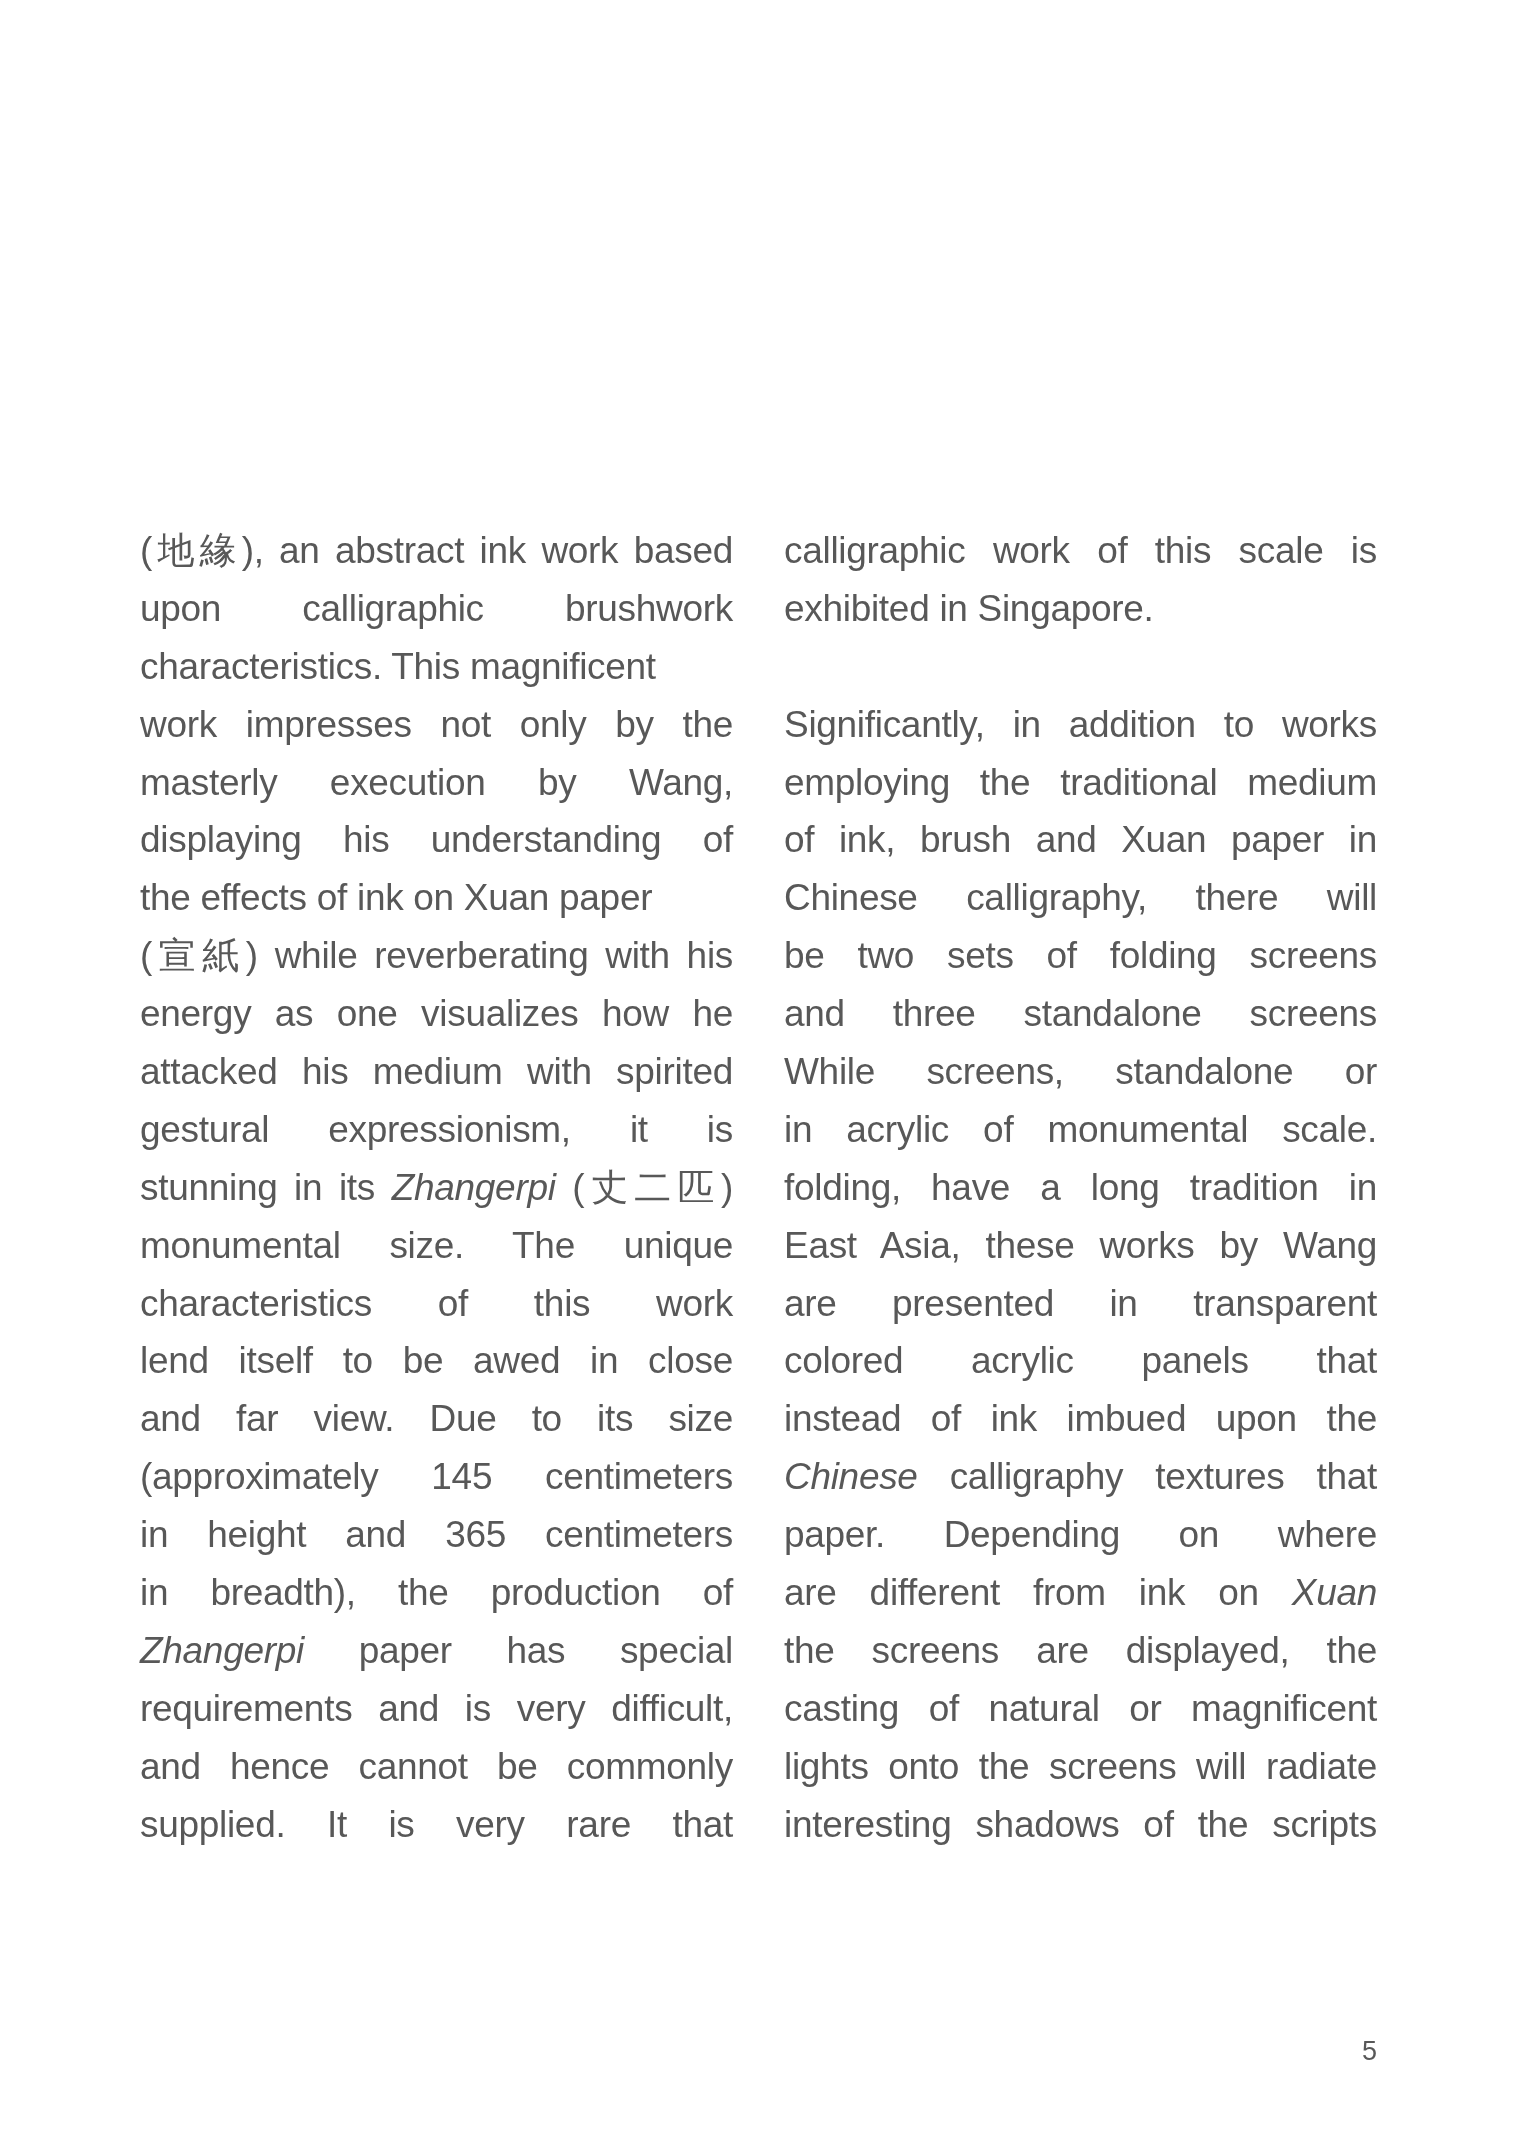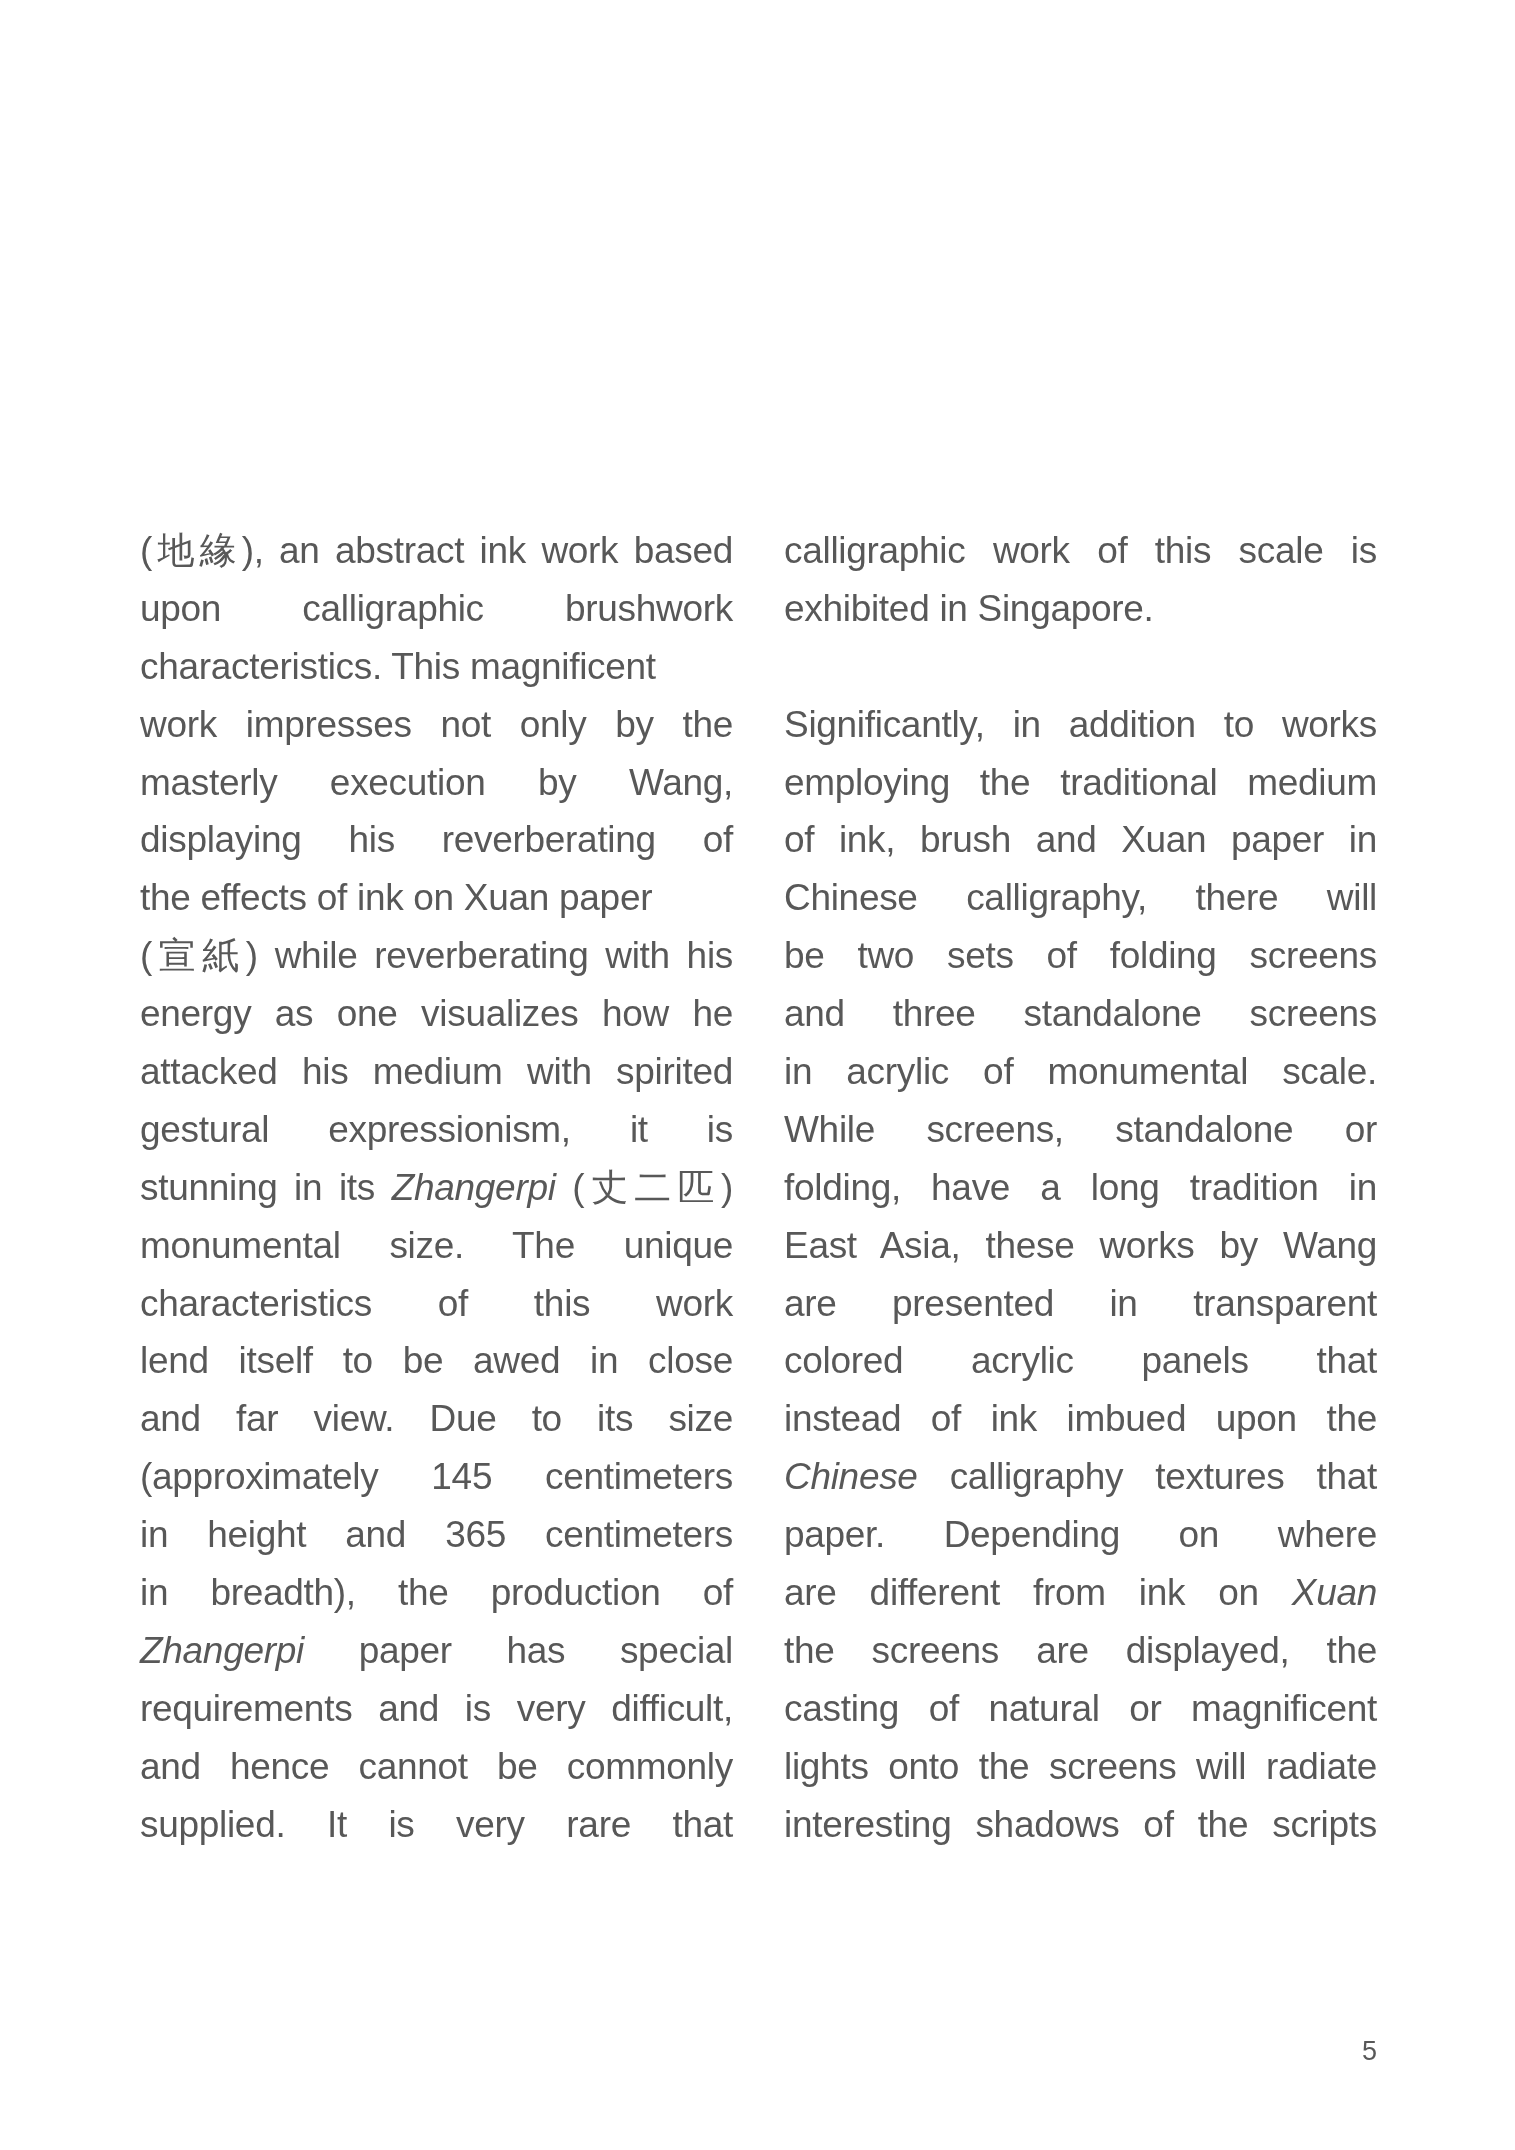--- a/index.html
+++ b/index.html
@@ -49,21 +49,21 @@
   </style>
 </head>
 <body>
 
 <div class="column col-left">
     <span class="line"><span class="seg">(地緣), an abstract ink work based</span></span>
     <span class="line"><span class="seg">upon calligraphic brushwork</span></span>
     <span class="line last"><span class="seg">characteristics. This magnificent</span></span>
     <span class="line"><span class="seg">work impresses not only by the</span></span>
     <span class="line"><span class="seg">masterly execution by Wang,</span></span>
-    <span class="line"><span class="seg">displaying his reverberating of</span></span>
+    <span class="line"><span class="seg">displaying his understanding of</span></span>
     <span class="line last"><span class="seg">the effects of ink on Xuan paper</span></span>
     <span class="line"><span class="seg">(宣紙) while reverberating with his</span></span>
     <span class="line"><span class="seg">energy as one visualizes how he</span></span>
     <span class="line"><span class="seg">attacked his medium with spirited</span></span>
     <span class="line"><span class="seg">gestural expressionism, it is</span></span>
     <span class="line"><span class="seg">stunning in its </span><span class="seg italic">Zhangerpi</span><span class="seg"> (丈二匹)</span></span>
     <span class="line"><span class="seg">monumental size. The unique</span></span>
     <span class="line"><span class="seg">characteristics of this work</span></span>
     <span class="line"><span class="seg">lend itself to be awed in close</span></span>
     <span class="line"><span class="seg">and far view. Due to its size</span></span>
@@ -78,22 +78,22 @@
 <div class="column col-right">
     <span class="line"><span class="seg">calligraphic work of this scale is</span></span>
     <span class="line last"><span class="seg">exhibited in Singapore.</span></span>
     <span class="line blank">&nbsp;</span>
     <span class="line"><span class="seg">Significantly, in addition to works</span></span>
     <span class="line"><span class="seg">employing the traditional medium</span></span>
     <span class="line"><span class="seg">of ink, brush and Xuan paper in</span></span>
     <span class="line"><span class="seg">Chinese calligraphy, there will</span></span>
     <span class="line"><span class="seg">be two sets of folding screens</span></span>
     <span class="line"><span class="seg">and three standalone screens</span></span>
+    <span class="line"><span class="seg">While screens, standalone or</span></span>
     <span class="line"><span class="seg">in acrylic of monumental scale.</span></span>
-    <span class="line"><span class="seg">While screens, standalone or</span></span>
     <span class="line"><span class="seg">folding, have a long tradition in</span></span>
     <span class="line"><span class="seg">East Asia, these works by Wang</span></span>
     <span class="line"><span class="seg">are presented in transparent</span></span>
     <span class="line"><span class="seg">colored acrylic panels that</span></span>
     <span class="line"><span class="seg">instead of ink imbued upon the</span></span>
     <span class="line"><span class="seg italic">Chinese</span><span class="seg"> calligraphy textures that</span></span>
     <span class="line"><span class="seg">paper. Depending on where</span></span>
     <span class="line"><span class="seg">are different from ink on </span><span class="seg italic">Xuan</span></span>
     <span class="line"><span class="seg">the screens are displayed, the</span></span>
     <span class="line"><span class="seg">casting of natural or magnificent</span></span>

